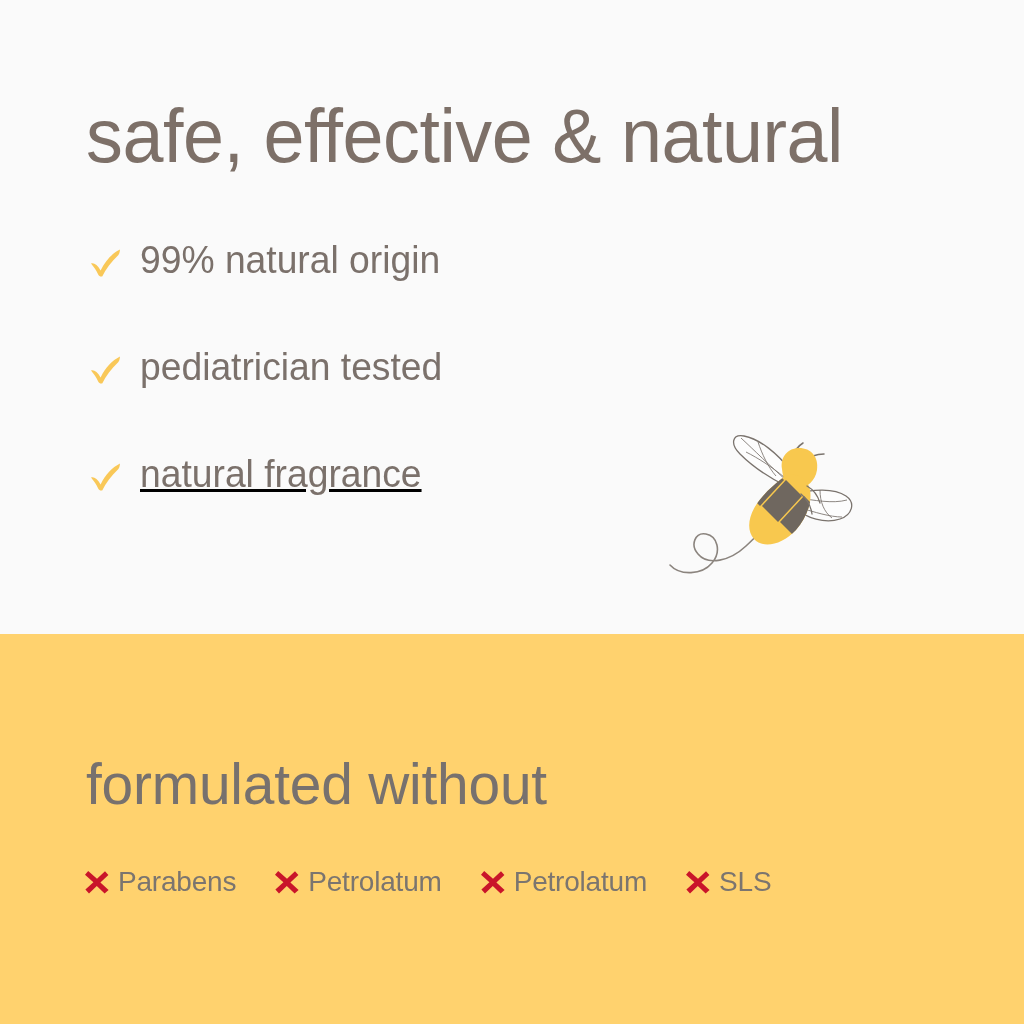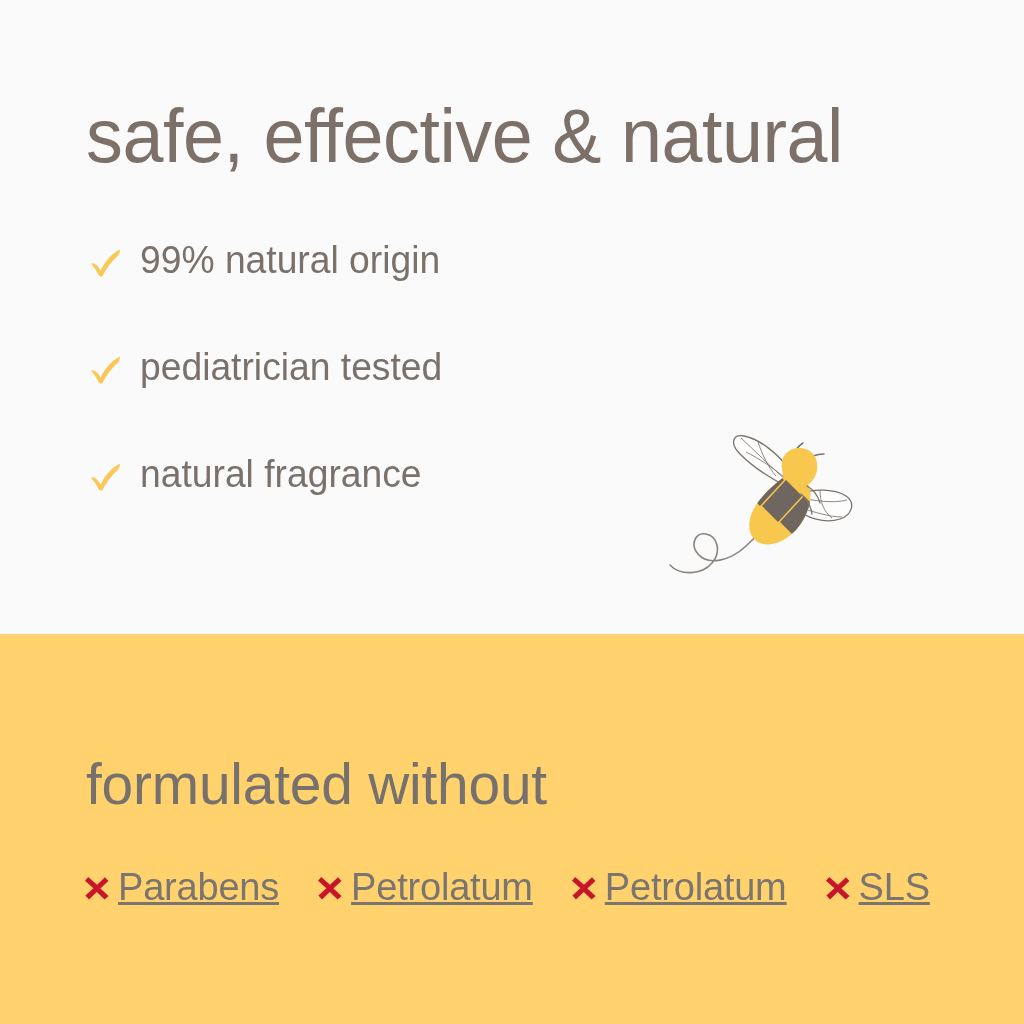--- a/index.html
+++ b/index.html
@@ -52,21 +52,21 @@
     margin: 0;
     padding: 0;
     list-style: none;
   }
   .benefit-item {
     display: flex;
     align-items: flex-end;
     height: 54px;
     margin-bottom: 53px;
   }
-  .benefit-item:last-child { margin-bottom: 16px; }
+  .benefit-item:last-child { margin-bottom: 16px; text-decoration: underline; }
 
   .check-icon {
     flex: 0 0 auto;
     width: 40px;
     height: 40px;
     margin-right: 14px;
     display: block;
   }
   .benefit-label {
     font-size: 38px;
@@ -127,25 +127,24 @@
   .free-from-item:last-child { margin-right: 0; text-align: right; }
 
   .x-icon {
     flex: 0 0 auto;
     width: 26px;
     height: 26px;
     margin-right: 8px;
     display: block;
   }
   .free-from-label {
-    font-size: 38px;
+    font-size: 28px;
     color: #7b756f;
     letter-spacing: -0.2px;
     white-space: nowrap;
-    text-decoration: underline;
   }
 </style>
 </head>
 <body>
 
 <div class="poster">
 
   <div class="top-section">
 
     <div class="headline">safe, effective &amp; natural</div>

